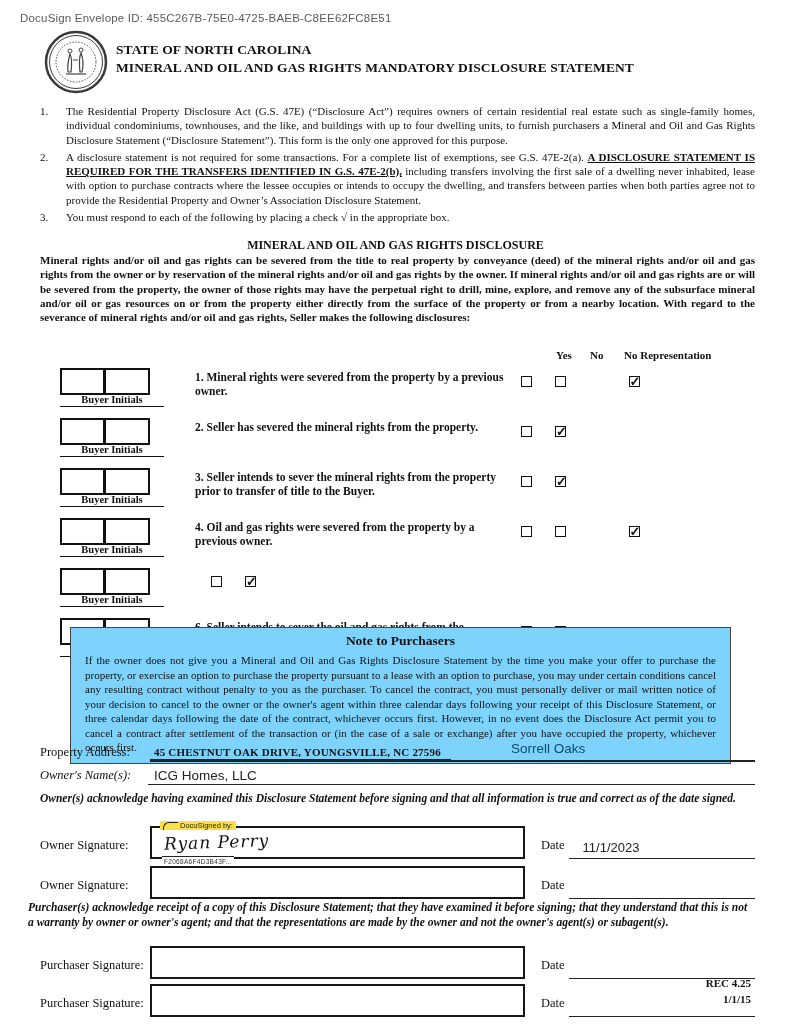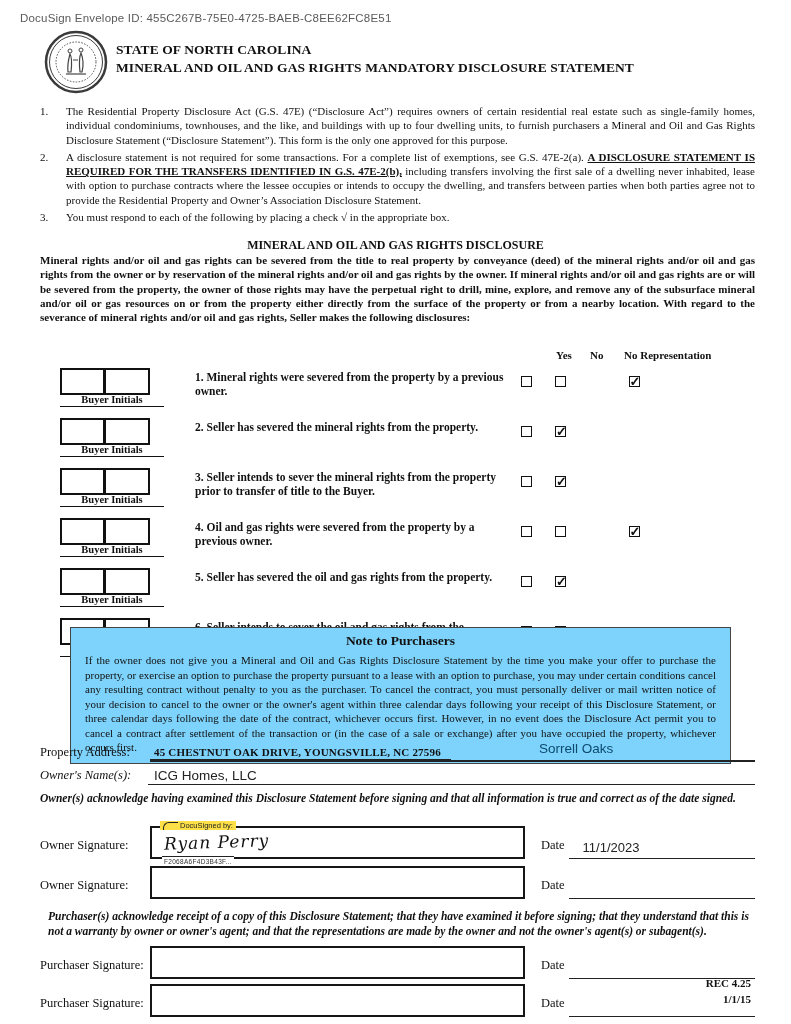--- a/index.html
+++ b/index.html
@@ -79,21 +79,21 @@
     border:1.5px solid #444; padding:5px 14px 8px 14px; background:#7dd3fc;
   }
   .note h2 { text-align:center; font-size:13.5px; font-weight:bold; margin-bottom:4px; }
   .note p { font-size:11px; line-height:1.32; text-align:justify; }
   
   .addr-row {
     position:absolute; top:741px; left:40px; right:36px;
     display:flex; align-items:flex-end; font-size:12.5px;
   }
   .addr-label { flex:0 0 110px; padding-bottom:2px; }
-  .addr-fill { flex:1; border-bottom:2px solid #222; display:flex; align-items:flex-end;gap:28px; }
+  .addr-fill { flex:1; border-bottom:2px solid #222; display:flex; align-items:flex-end; }
   .addr-value {
     font-size:11px; font-weight:bold; border-bottom:1.5px solid #222;
     padding:0 10px 1px 4px; letter-spacing:.2px;
   }
   .subdiv {
     font-family:"Liberation Sans", sans-serif; font-size:13.5px; color:#0c4a6e;
     margin-left:60px; padding-bottom:4px;
   }
   .name-row {
     position:absolute; top:768px; left:40px; right:36px;
@@ -129,22 +129,22 @@
     position:absolute; left:12px; top:4px;
     font-family:"DejaVu Serif", serif; font-style:italic; font-size:17px; color:#101010;
     transform:rotate(-2deg); letter-spacing:1px;
   }
   .ds-id {
     position:absolute; left:10px; bottom:-8px; background:#fff; padding:0 2px;
     font-family:"Liberation Sans", sans-serif; font-size:6.5px; color:#333;
     border-top:1.3px solid #222; padding-top:1px; letter-spacing:.3px;
   }
   .purch-ack {
-    position:absolute; top:900px; left:48px; right:36px;
-    font-style:italic; font-weight:bold; font-size:11.5px; line-height:1.3;margin-top:9px;
+    position:absolute; top:900px; left:28px; right:36px;
+    font-style:italic; font-weight:bold; font-size:11.5px; line-height:1.3;
   }
   .footer {
     position:absolute; right:40px; top:976px; text-align:right;
     font-weight:bold; font-size:11px; line-height:1.45;
   }
 </style>
 </head>
 <body>
 
 <div class="page">
@@ -253,21 +253,20 @@
     </div>
 
     <div class="row">
       <div class="ini">
         <div class="ini-boxes">
             <div class="ini-box"></div>
             <div class="ini-box"></div>
           </div>
         <div class="ini-label">Buyer Initials</div>
       </div>
-      <div class="q">5. Seller has severed the oil and gas rights from the property.</div>
       <div class="cell yes"><span class="cb"></span></div>
       <div class="cell no"><span class="cb checked"></span></div>
       <div class="cell rep"><span class="cb" style="visibility: hidden;"></span></div>
     </div>
 
     <div class="row">
       <div class="ini">
         <div class="ini-boxes">
             <div class="ini-box"></div>
             <div class="ini-box"></div>

